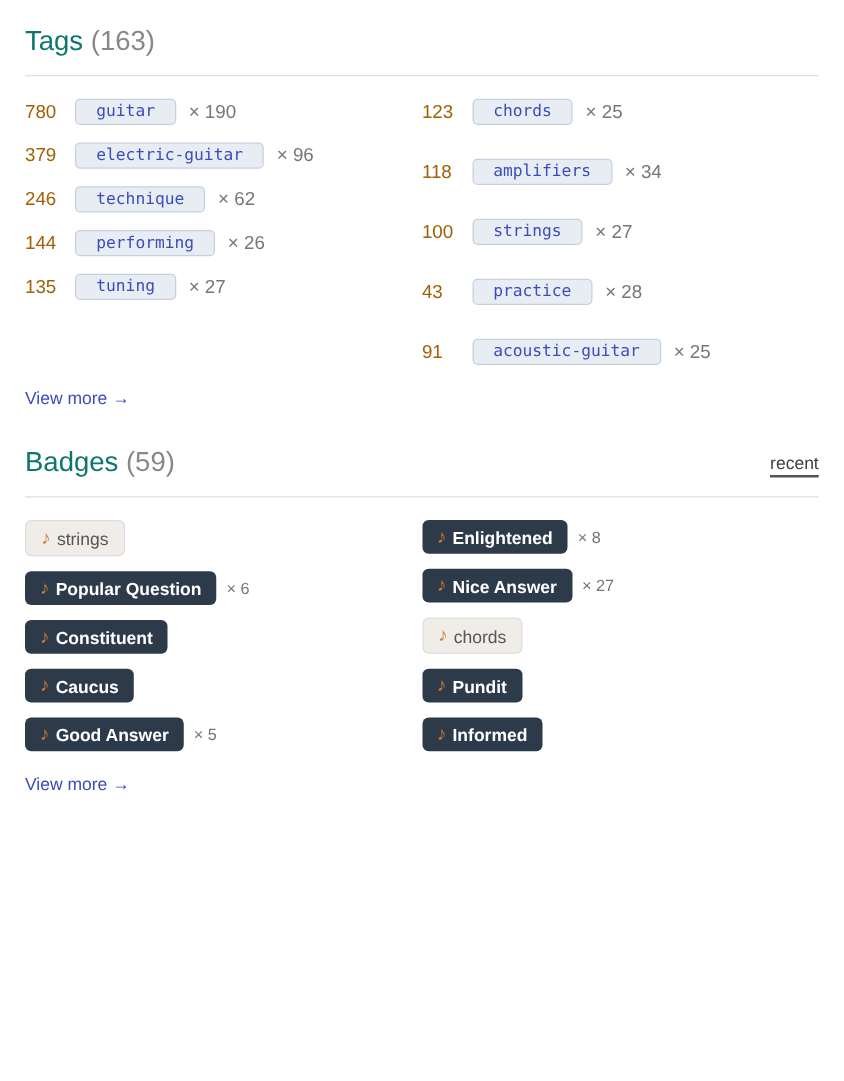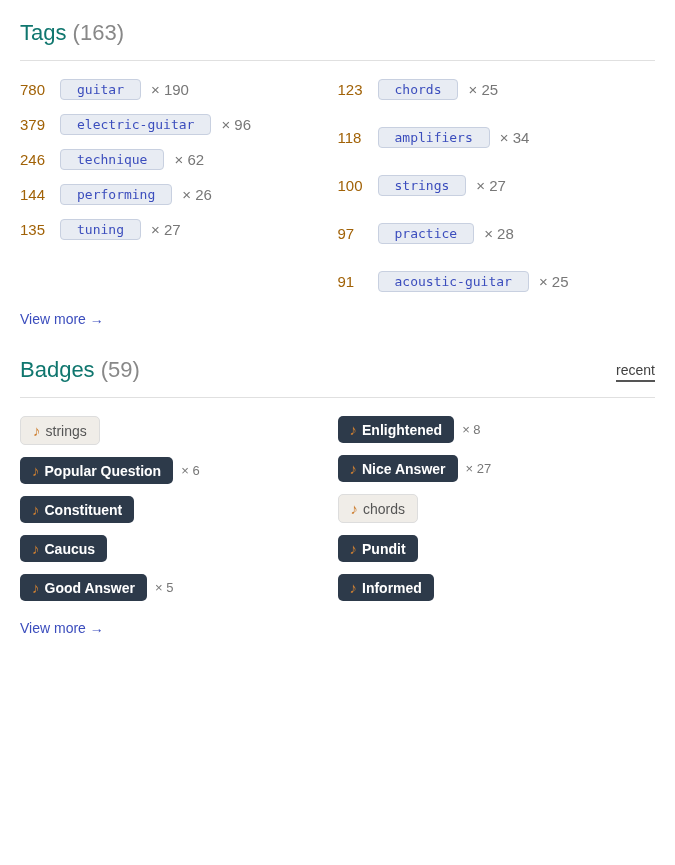--- a/index.html
+++ b/index.html
@@ -183,21 +183,21 @@
           <span class="tag-count">118</span>
           <span class="tag-pill">amplifiers</span>
           <span class="tag-multiplier">× 34</span>
         </div>
         <div class="tag-row">
           <span class="tag-count">100</span>
           <span class="tag-pill">strings</span>
           <span class="tag-multiplier">× 27</span>
         </div>
         <div class="tag-row">
-          <span class="tag-count">97</span>
+          <span class="tag-count">43</span>
           <span class="tag-pill">practice</span>
           <span class="tag-multiplier">× 28</span>
         </div>
         <div class="tag-row">
           <span class="tag-count">91</span>
           <span class="tag-pill">acoustic-guitar</span>
           <span class="tag-multiplier">× 25</span>
         </div>
       </div>
   </div>

